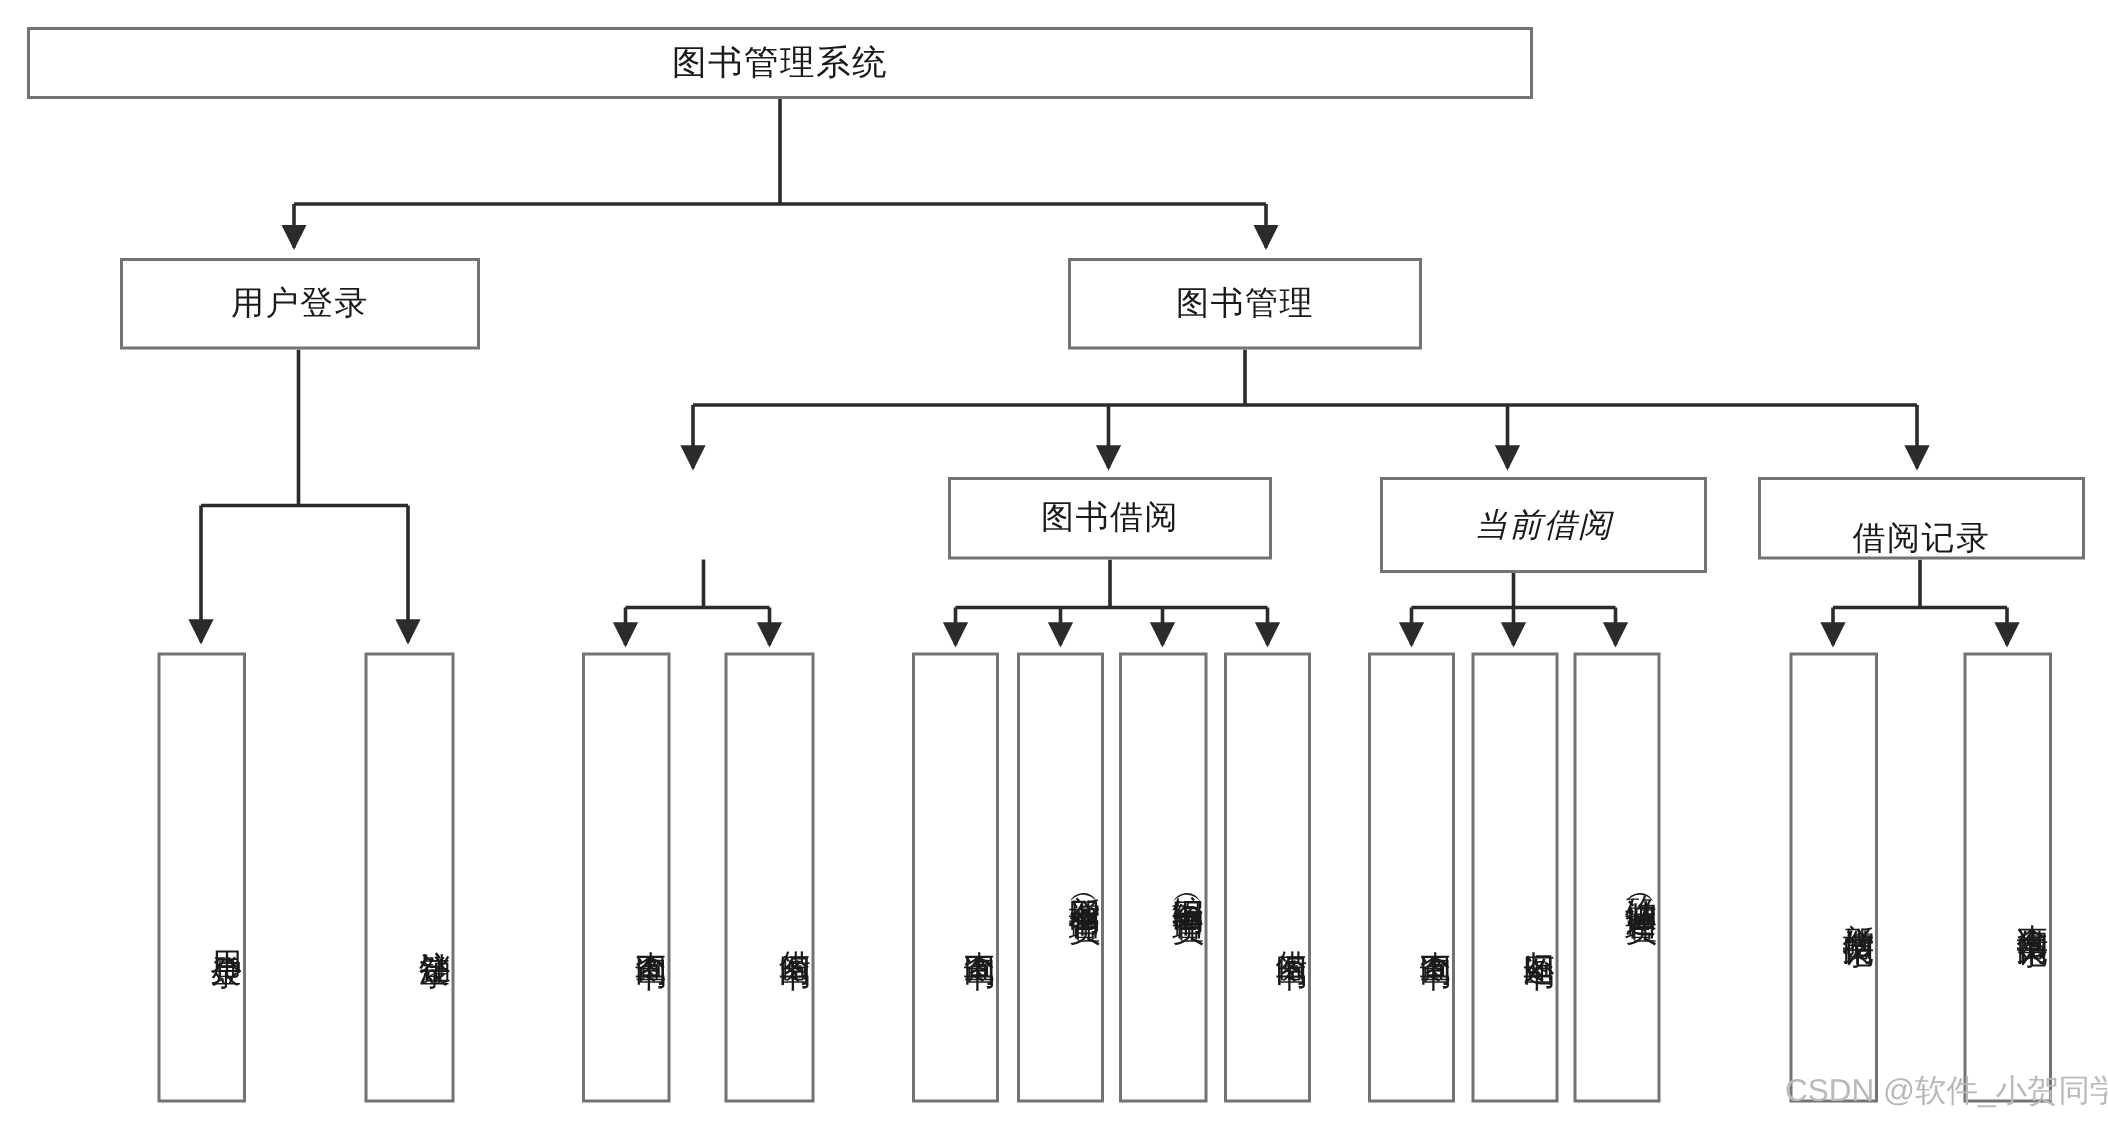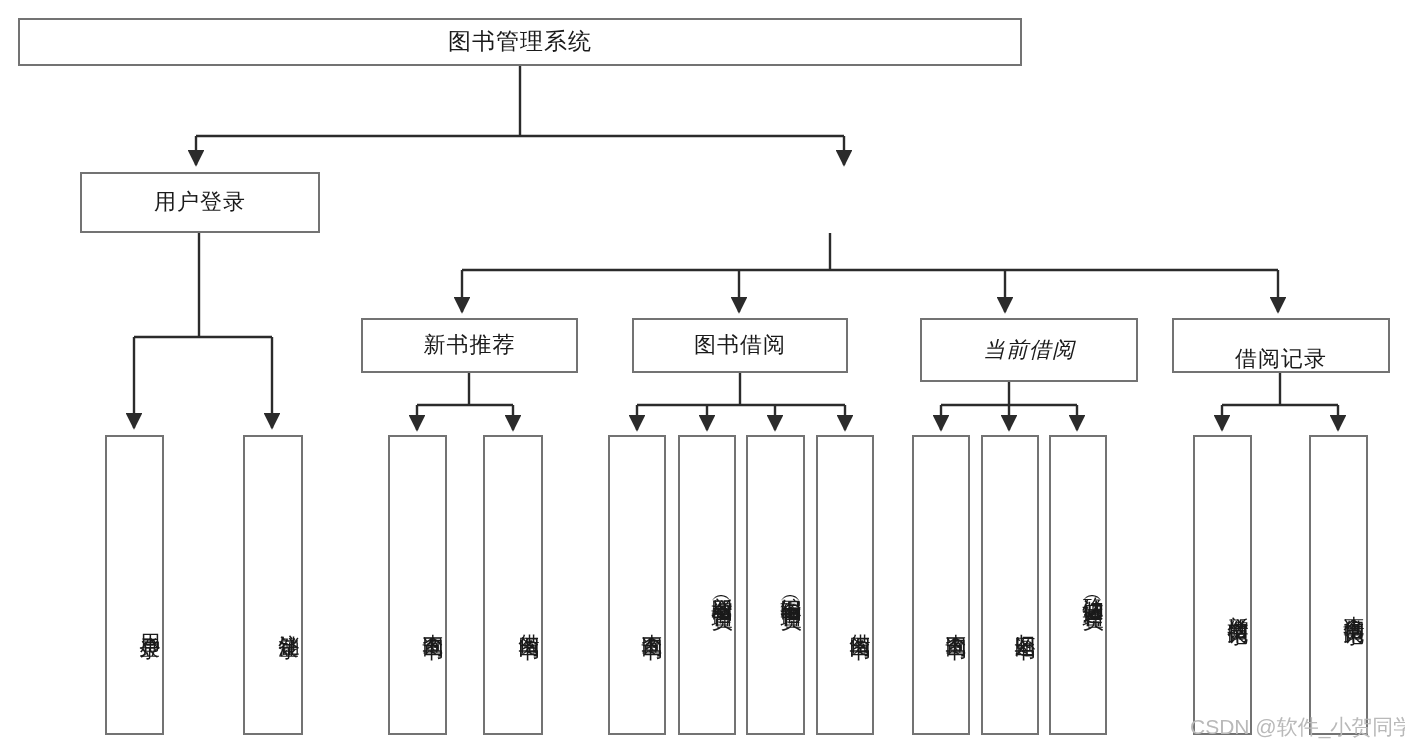--- a/index.html
+++ b/index.html
@@ -125,24 +125,24 @@
     </g>
   </svg>
 
   <div class="node horiz root" style="left:18px; top:18px; width:1004px; height:48px;">
     <span>图书管理系统</span>
   </div>
 
   <div class="node horiz" style="left:80px; top:172px; width:240px; height:61px;">
     <span>用户登录</span>
   </div>
+  <div class="node horiz" style="left:712px; top:172px; width:236px; height:61px;">
+    <span>图书管理</span>
+  </div>
 
-  <div class="node horiz" style="left:361px; top:318px; width:217px; height:55px;">
-    <span>新书推荐</span>
-  </div>
   <div class="node horiz" style="left:632px; top:318px; width:216px; height:55px;">
     <span>图书借阅</span>
   </div>
   <div class="node horiz" style="left:920px; top:318px; width:218px; height:64px;font-style:italic;">
     <span>当前借阅</span>
   </div>
   <div class="node horiz" style="left:1172px; top:318px; width:218px; height:55px;align-items:flex-end;">
     <span>借阅记录</span>
   </div>
 

